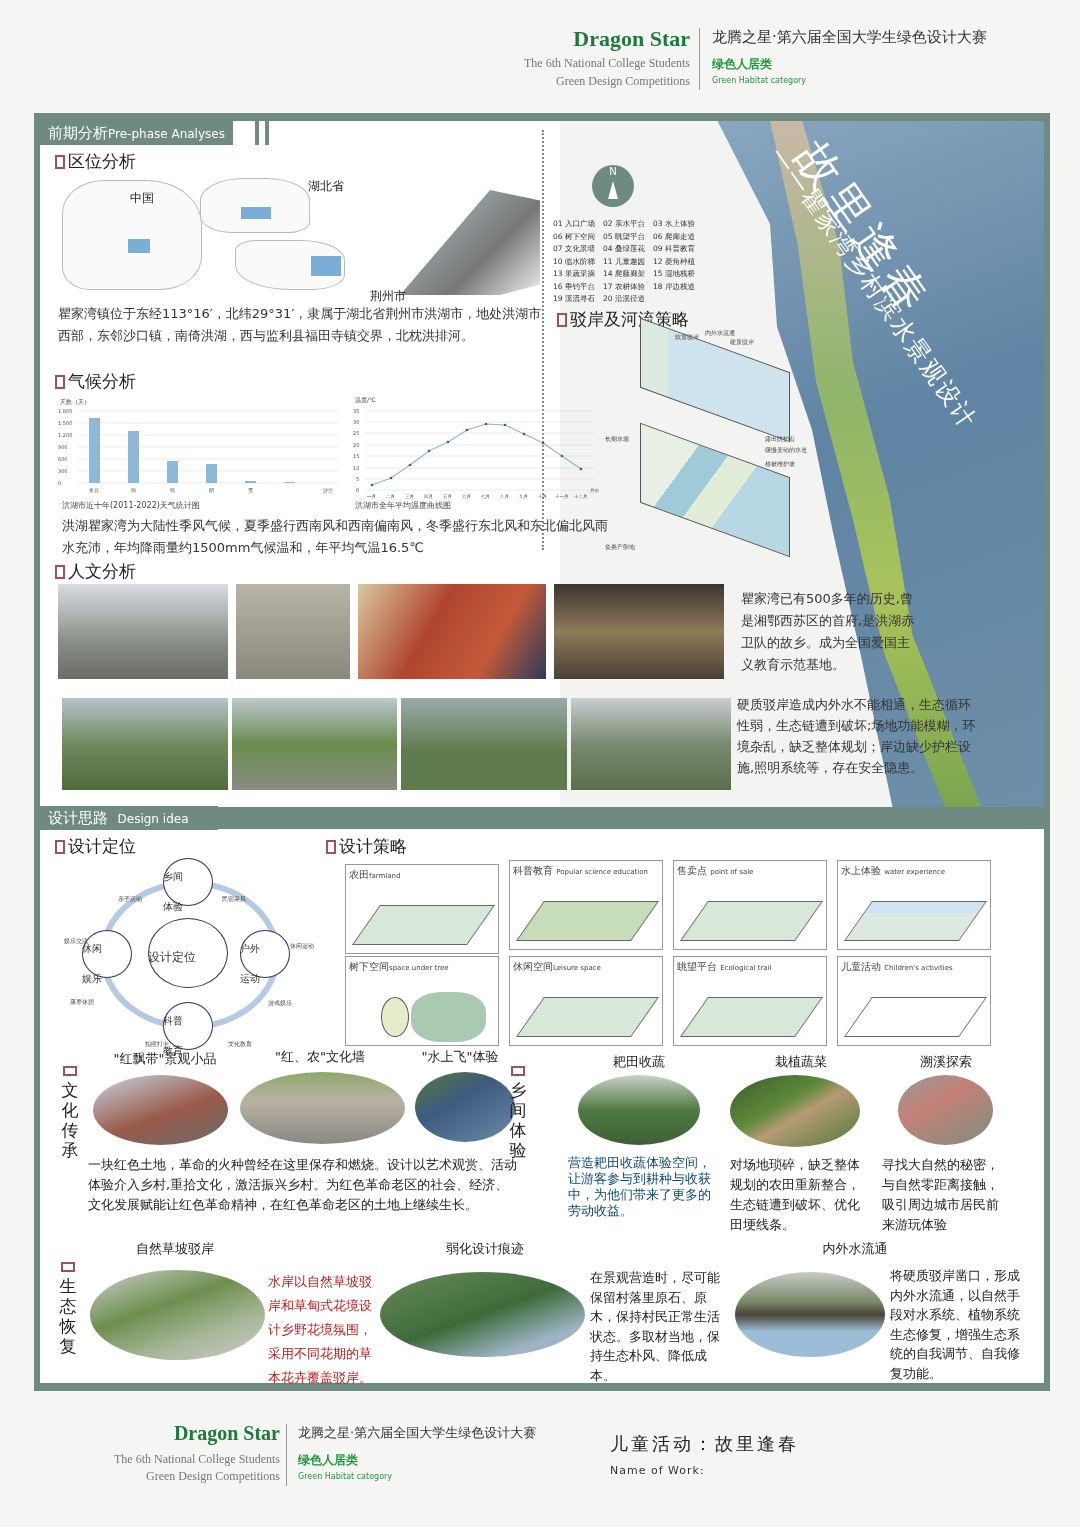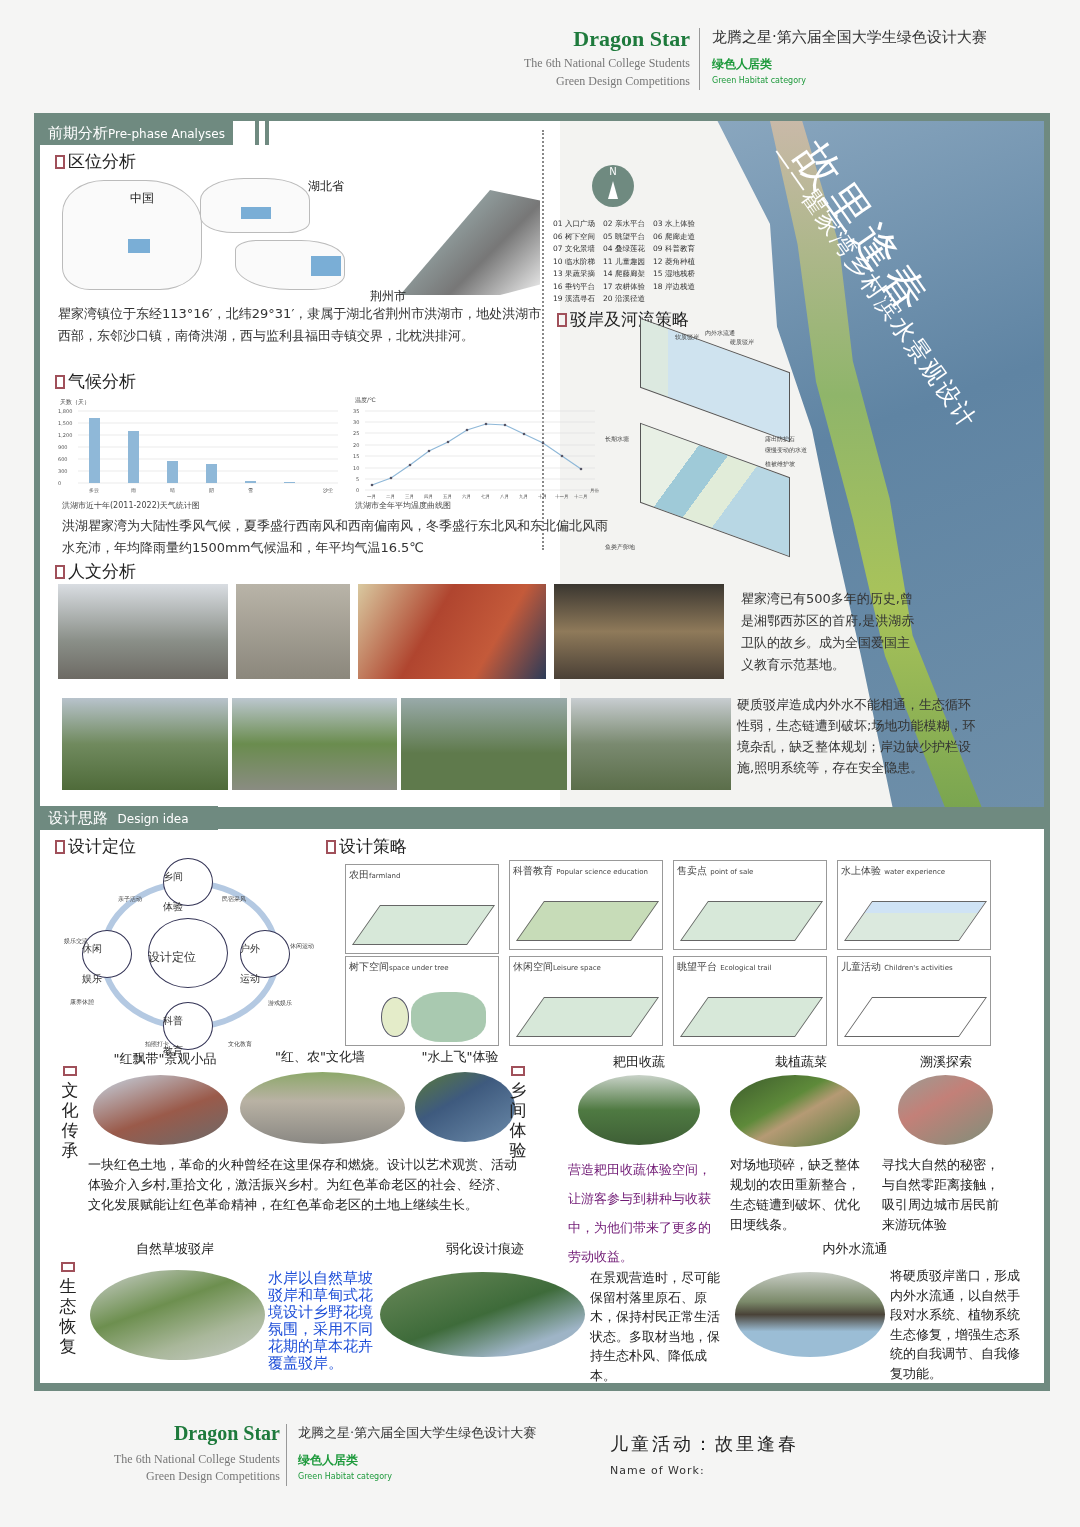--- a/index.html
+++ b/index.html
@@ -317,28 +317,28 @@
 <div class="oval" style="left:415px;top:1072px;width:100px;height:70px;background:linear-gradient(150deg,#5a7a3a,#3e5a7e 40%,#6b8aa9)"></div>
 <div class="p" style="left:88px;top:1155px;width:430px;font-size:13px;line-height:20px;color:#222">一块红色土地，革命的火种曾经在这里保存和燃烧。设计以艺术观赏、活动体验介入乡村,重拾文化，激活振兴乡村。为红色革命老区的社会、经济、文化发展赋能让红色革命精神，在红色革命老区的土地上继续生长。</div>
 
 <div class="vtitle" style="left:508px;top:1066px"><span class="sq"></span><span>乡间体验</span></div>
 <div class="cap" style="left:578px;top:1053px;width:122px">耙田收蔬</div>
 <div class="cap" style="left:740px;top:1053px;width:122px">栽植蔬菜</div>
 <div class="cap" style="left:885px;top:1053px;width:122px">溯溪探索</div>
 <div class="oval" style="left:578px;top:1075px;width:122px;height:70px;background:linear-gradient(180deg,#c9d2c8,#4f7a42 50%,#3e5f36)"></div>
 <div class="oval" style="left:730px;top:1075px;width:130px;height:72px;background:linear-gradient(150deg,#3c5a2c,#5e8a3a 40%,#b59a74 55%,#4f7a3a)"></div>
 <div class="oval" style="left:898px;top:1075px;width:95px;height:70px;background:linear-gradient(150deg,#9a9d94,#c38078 40%,#7f8f7a)"></div>
-<div class="p" style="left:568px;top:1155px;width:152px;font-size:13px;line-height:29px;color:#701a75">营造耙田收蔬体验空间，让游客参与到耕种与收获中，为他们带来了更多的劳动收益。</div>
+<div class="p" style="left:568px;top:1155px;width:152px;font-size:13px;line-height:16px;color:#0c4a6e">营造耙田收蔬体验空间，让游客参与到耕种与收获中，为他们带来了更多的劳动收益。</div>
 <div class="p" style="left:730px;top:1155px;width:140px;font-size:13px;line-height:20px;color:#222">对场地琐碎，缺乏整体规划的农田重新整合，生态链遭到破坏、优化田埂线条。</div>
 <div class="p" style="left:882px;top:1155px;width:125px;font-size:13px;line-height:20px;color:#222">寻找大自然的秘密，与自然零距离接触，吸引周边城市居民前来游玩体验</div>
 
 <div class="vtitle" style="left:58px;top:1262px"><span class="sq"></span><span>生态恢复</span></div>
 <div class="cap" style="left:110px;top:1240px;width:130px">自然草坡驳岸</div>
 <div class="oval" style="left:90px;top:1270px;width:175px;height:90px;background:linear-gradient(160deg,#cfd2d0,#6d8f4f 40%,#a9b79a 70%,#c8cdc8)"></div>
-<div class="p" style="left:268px;top:1270px;width:110px;font-size:15px;line-height:17px;color:#1d4ed8">水岸以自然草坡驳岸和草甸式花境设计乡野花境氛围，采用不同花期的草本花卉覆盖驳岸。</div>
+<div class="p" style="left:268px;top:1270px;width:110px;font-size:13px;line-height:24px;color:#b91c1c">水岸以自然草坡驳岸和草甸式花境设计乡野花境氛围，采用不同花期的草本花卉覆盖驳岸。</div>
 <div class="cap" style="left:420px;top:1240px;width:130px">弱化设计痕迹</div>
 <div class="oval" style="left:380px;top:1272px;width:205px;height:85px;background:linear-gradient(160deg,#6b8a5a,#3e6b3a 50%,#9eb4c6 80%)"></div>
 <div class="p" style="left:590px;top:1268px;width:140px;font-size:13px;line-height:19.5px;color:#222">在景观营造时，尽可能保留村落里原石、原木，保持村民正常生活状态。多取材当地，保持生态朴风、降低成本。</div>
 <div class="cap" style="left:790px;top:1240px;width:130px">内外水流通</div>
 <div class="oval" style="left:735px;top:1272px;width:150px;height:85px;background:linear-gradient(180deg,#c7ccc4,#7b8a6a 35%,#4a4338 50%,#9bbdd5 70%)"></div>
 <div class="p" style="left:890px;top:1266px;width:140px;font-size:13px;line-height:19.5px;color:#222">将硬质驳岸凿口，形成内外水流通，以自然手段对水系统、植物系统生态修复，增强生态系统的自我调节、自我修复功能。</div>
 
 <div class="footer">
   <div class="abs" style="right:570px;top:4px;font-family:'Liberation Serif',serif;font-weight:bold;font-size:20px;color:#1e7a3c;white-space:nowrap">Dragon Star</div>
   <div class="abs" style="right:570px;top:34px;font-family:'Liberation Serif',serif;font-size:12px;color:#777;white-space:nowrap">The 6th National College Students</div>

